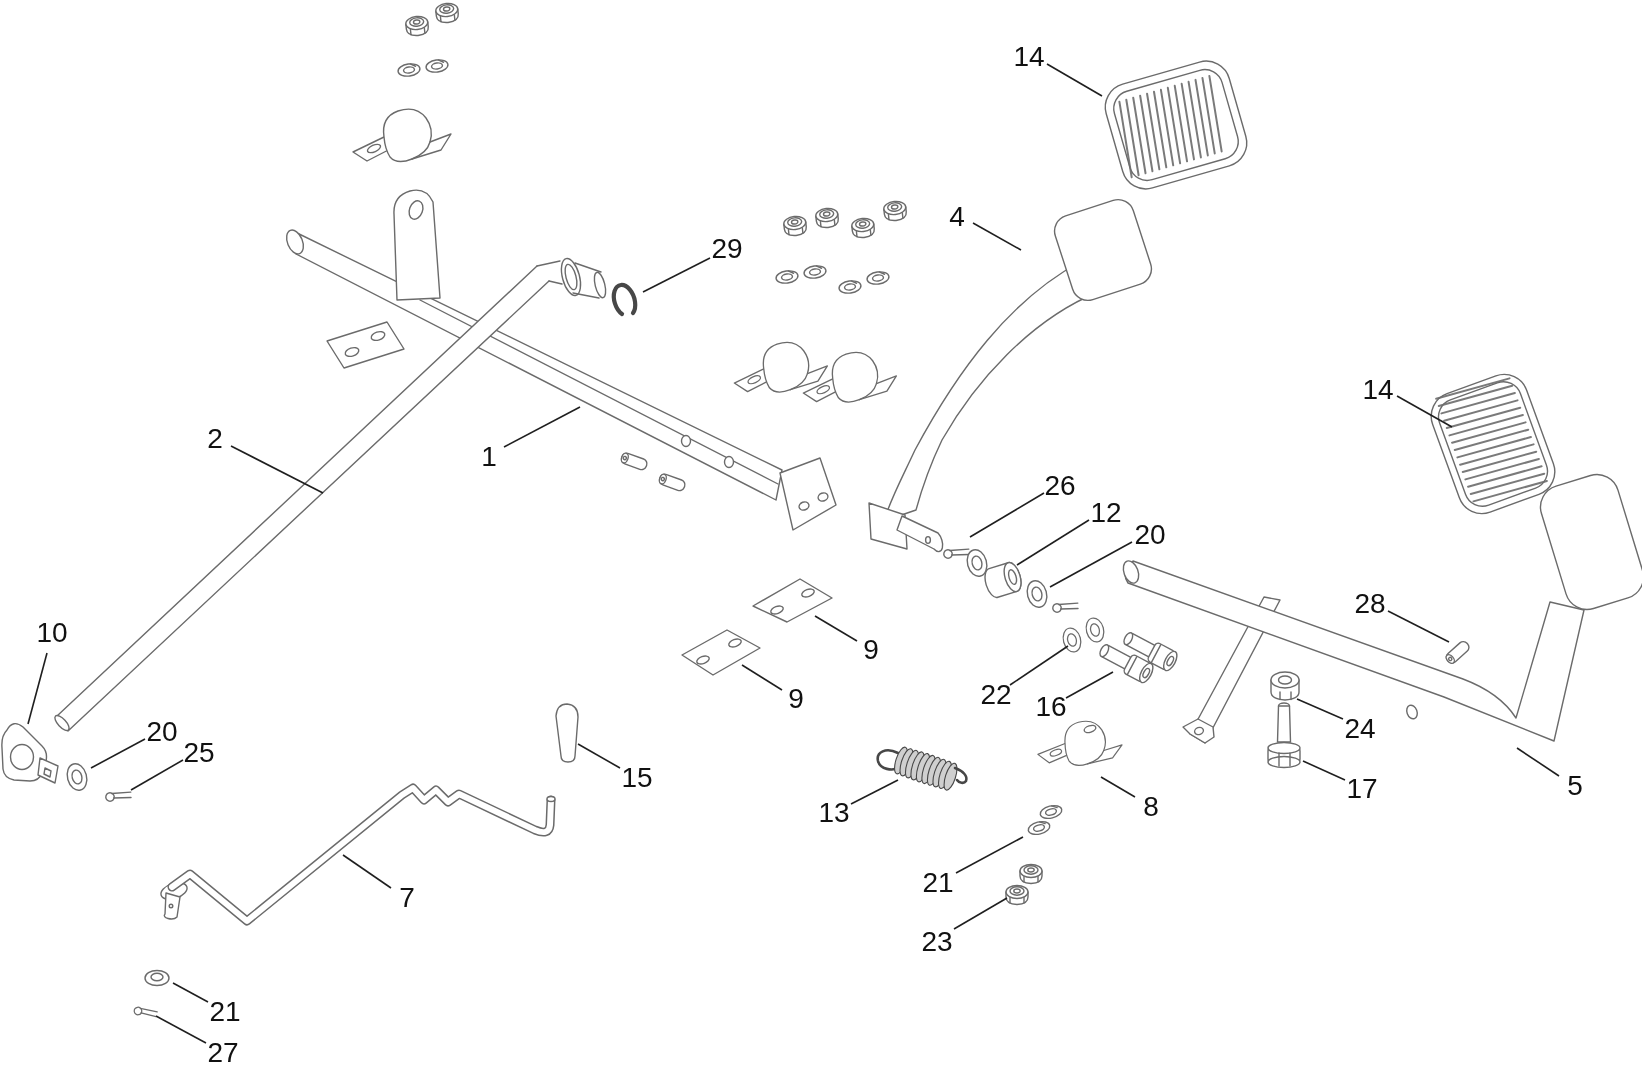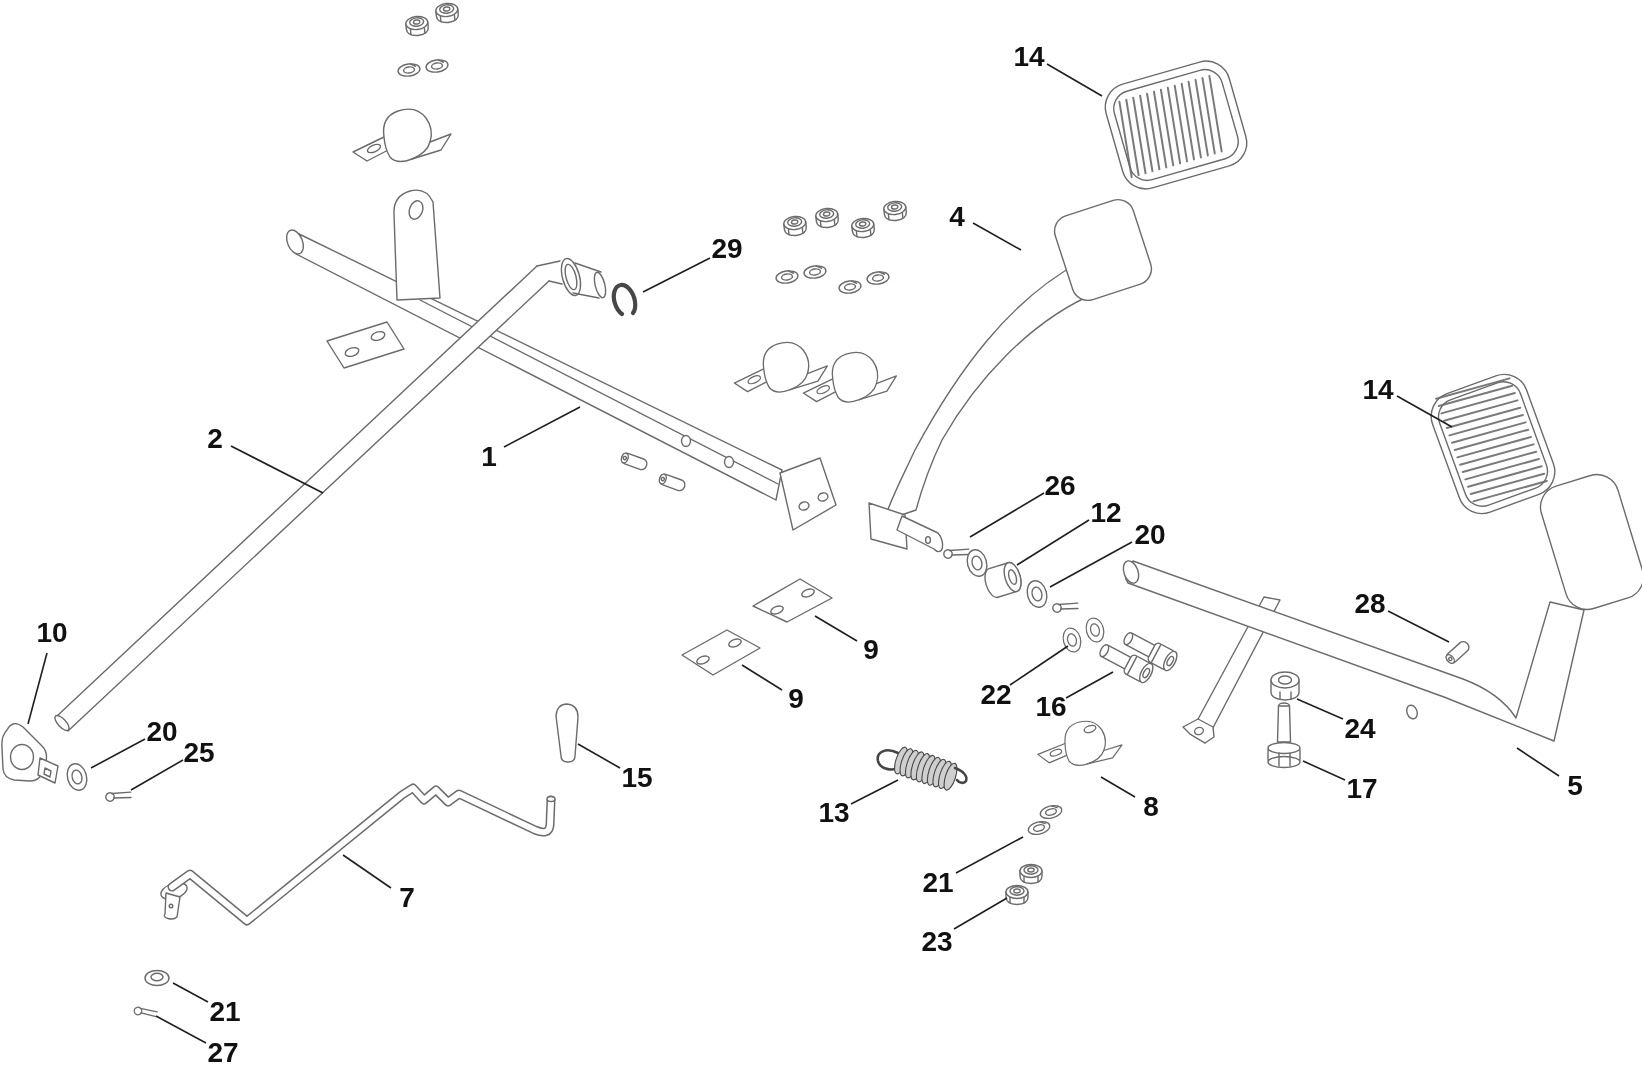--- a/index.html
+++ b/index.html
@@ -1,19 +1,19 @@
 <!DOCTYPE html>
 <html style="--line: #6b6b6b; --cline: #1f1f1f; --text: #111111; --bg: #ffffff; --dark: #474747;"><head>
 <meta charset="utf-8">
 <style>
   :root{
     --line:#6b6b6b; --cline:#1f1f1f; --text:#111111; --bg:#ffffff; --dark:#474747;
   }
   html,body{margin:0;padding:0;background:var(--bg);}
-  .stage{width:1642px;height:1067px;position:relative;background:var(--bg);overflow:hidden;font-weight:bold;}
+  .stage{width:1642px;height:1067px;position:relative;background:var(--bg);overflow:hidden;}
   svg{display:block}
   .p{stroke:var(--line);stroke-width:1.4;fill:#ffffff;stroke-linejoin:round;stroke-linecap:round;}
   .nf{fill:none;}
   .rib{stroke:var(--line);stroke-width:2;fill:none;opacity:.9;}
   .rodO{stroke:var(--line);stroke-width:9;fill:none;stroke-linejoin:round;stroke-linecap:round;}
   .rodI{stroke:#ffffff;stroke-width:6;fill:none;stroke-linejoin:round;stroke-linecap:round;}
   .coil{fill:#cfcfcf;stroke:var(--dark);stroke-width:1.1;}
   .dark{stroke:var(--dark);}
   text.co{font-family:"Liberation Sans",sans-serif;fill:var(--text);text-anchor:middle;}
   line.co{stroke:var(--cline);stroke-width:1.6;}

